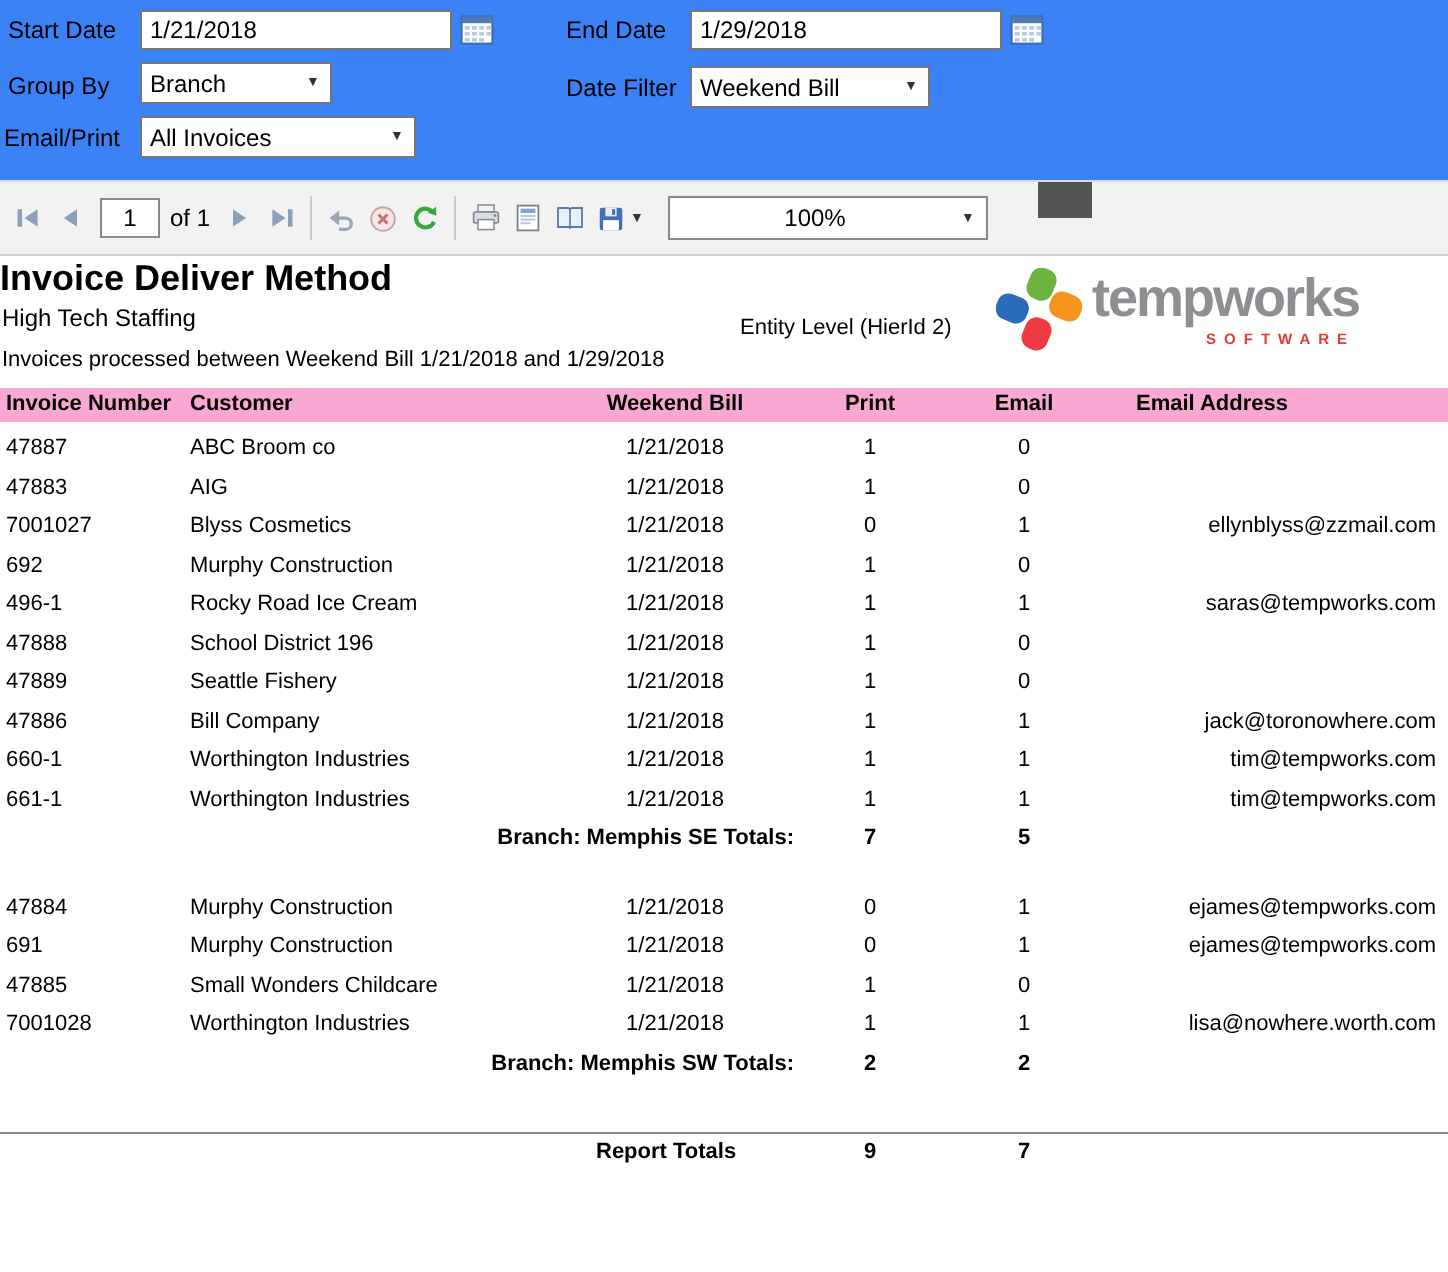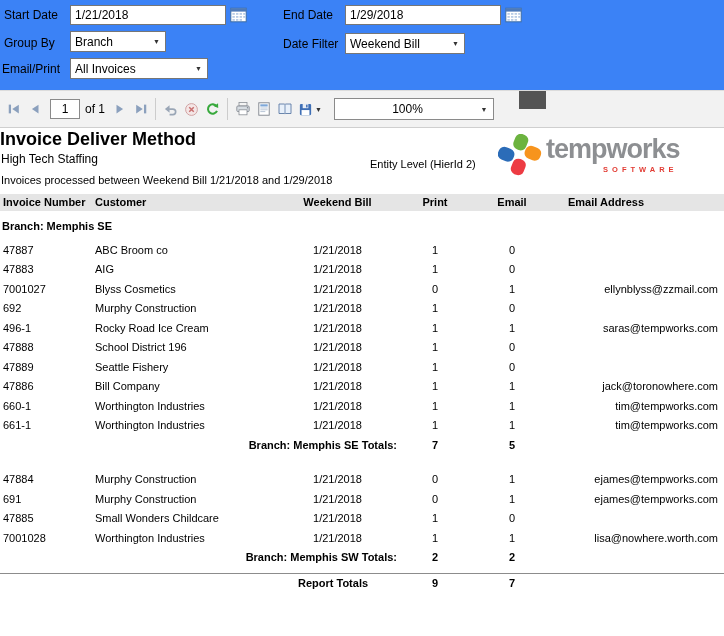--- a/index.html
+++ b/index.html
@@ -48,37 +48,37 @@
   .rsub { position:absolute; left:1px; top:46px; font-size:11px; }
 
   .logo { position:absolute; left:498px; top:6px; display:flex; align-items:flex-start; }
   .logo-text { margin-left:4px; display:flex; flex-direction:column; }
   .logo-brand { font-size:27px; font-weight:bold; color:#8d8f92; letter-spacing:-1px; line-height:30px; }
   .logo-sub { font-size:7.5px; color:#e23b33; letter-spacing:4px; text-align:right; padding-right:2px;
               margin-top:1px; font-weight:bold; }
 
   
   .trow { position:relative; height:19.5px; line-height:19.5px; white-space:nowrap; }
-  .thead { height:17px; line-height:17px; background:#e5e5e5; font-weight:bold; }
+  .thead { height:17px; line-height:17px; background:#f9a8d4; font-weight:bold; }
   .c { position:absolute; top:0; white-space:nowrap; overflow:visible; }
   .c1 { left:3px;  width:88px; }
   .c2 { left:95px; width:200px; }
   .c3 { left:295px; width:85px;  text-align:center; }
   .c4 { left:407px; width:56px;  text-align:center; }
   .c5 { left:482px; width:60px;  text-align:center; }
   .c6r { left:530px; width:188px; text-align:right; }
   .c6h { left:512px; width:188px; text-align:center; }
   .tlabel { left:95px; width:302px; text-align:right; }
   .group-heading { font-weight:bold; padding-left:2px; }
   .g1 { margin-top:6px; }
   .g2 { margin-top:12px; }
   .rows1 { margin-top:4px; }
   .rows2 { margin-top:15px; }
   .totals-row { font-weight:bold; }
-  .rt-row { border-top:1px solid #8c8c8c; margin-top:5px; font-weight:bold; }
+  .rt-row { border-top:1px solid #8c8c8c; margin-top:24px; font-weight:bold; }
   .rt-label { left:298px; width:120px; text-align:left; }
 </style>
 </head>
 <body>
 
 <div class="params">
   <span class="plabel" style="left:4px; top:8px;">Start Date</span>
   <input class="pinput" style="left: 70px; top: 5px; width: 156px;" value="1/21/2018">
   <button class="calbtn" style="left:228px; top:5px;">
     <svg width="17" height="16" viewBox="0 0 17 16">
@@ -250,21 +250,20 @@
     <div class="trow thead">
       <span class="c c1">Invoice Number</span>
       <span class="c c2">Customer</span>
       <span class="c c3">Weekend Bill</span>
       <span class="c c4">Print</span>
       <span class="c c5">Email</span>
       <span class="c c6h">Email Address</span>
     </div>
 
     <div id="groups-container">
-        <div class="trow group-heading g1">Branch: Memphis SE</div>
         <div class="rows rows1">
           <div class="trow">
             <span class="c c1">47887</span>
             <span class="c c2">ABC Broom co</span>
             <span class="c c3">1/21/2018</span>
             <span class="c c4">1</span>
             <span class="c c5">0</span>
             <span class="c c6r"></span>
           </div>
           <div class="trow">

